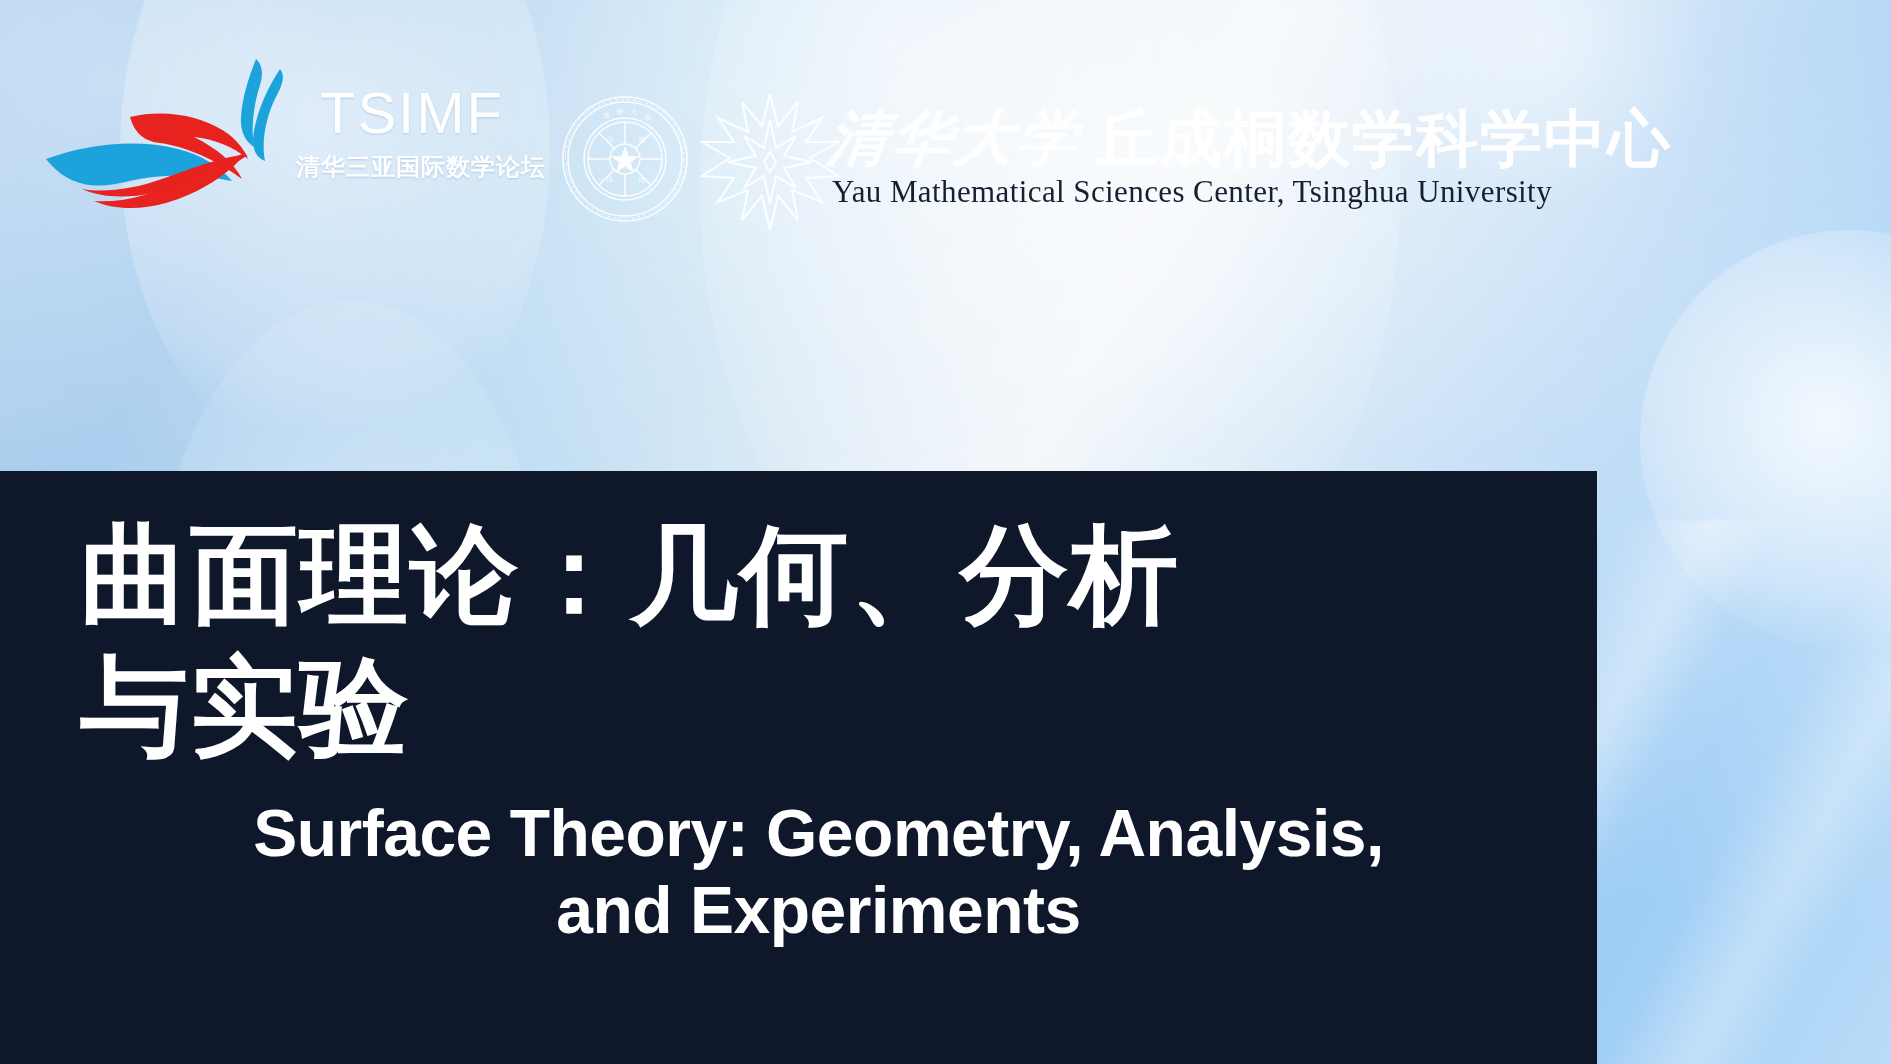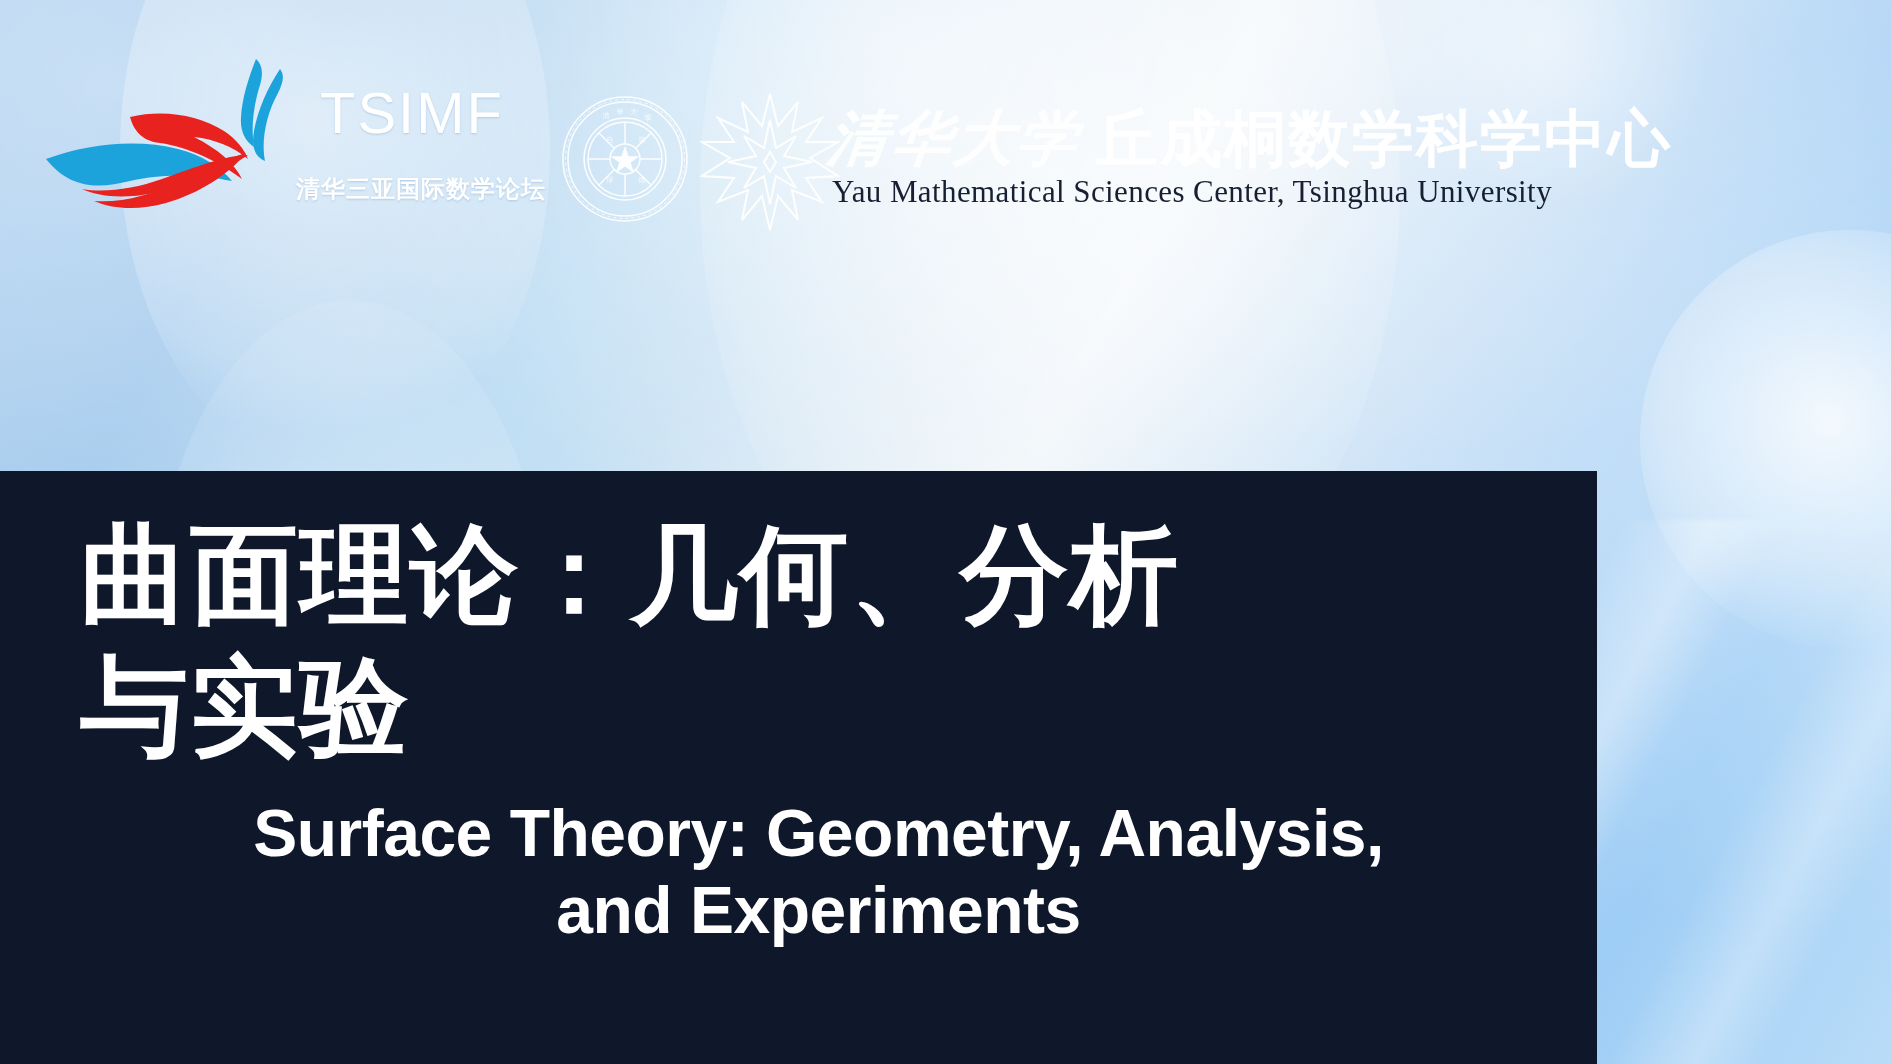--- a/index.html
+++ b/index.html
@@ -116,21 +116,20 @@
   }
   .tsimf-sub {
     position: absolute;
     left: 254px; top: 96px;
     color: #ffffff;
     font-size: 24px;
     letter-spacing: 1px;
     font-weight: 700;
     white-space: nowrap;
     text-shadow: 0 1px 2px rgba(60,110,170,0.25);
-    margin-top: 22px;
   }
 
   
   .ymsc {
     position: absolute;
     left: 560px; top: 92px;
     width: 960px; height: 135px;
   }
   .seal {
     position: absolute; left: 0; top: 2px; width: 130px; height: 130px;

